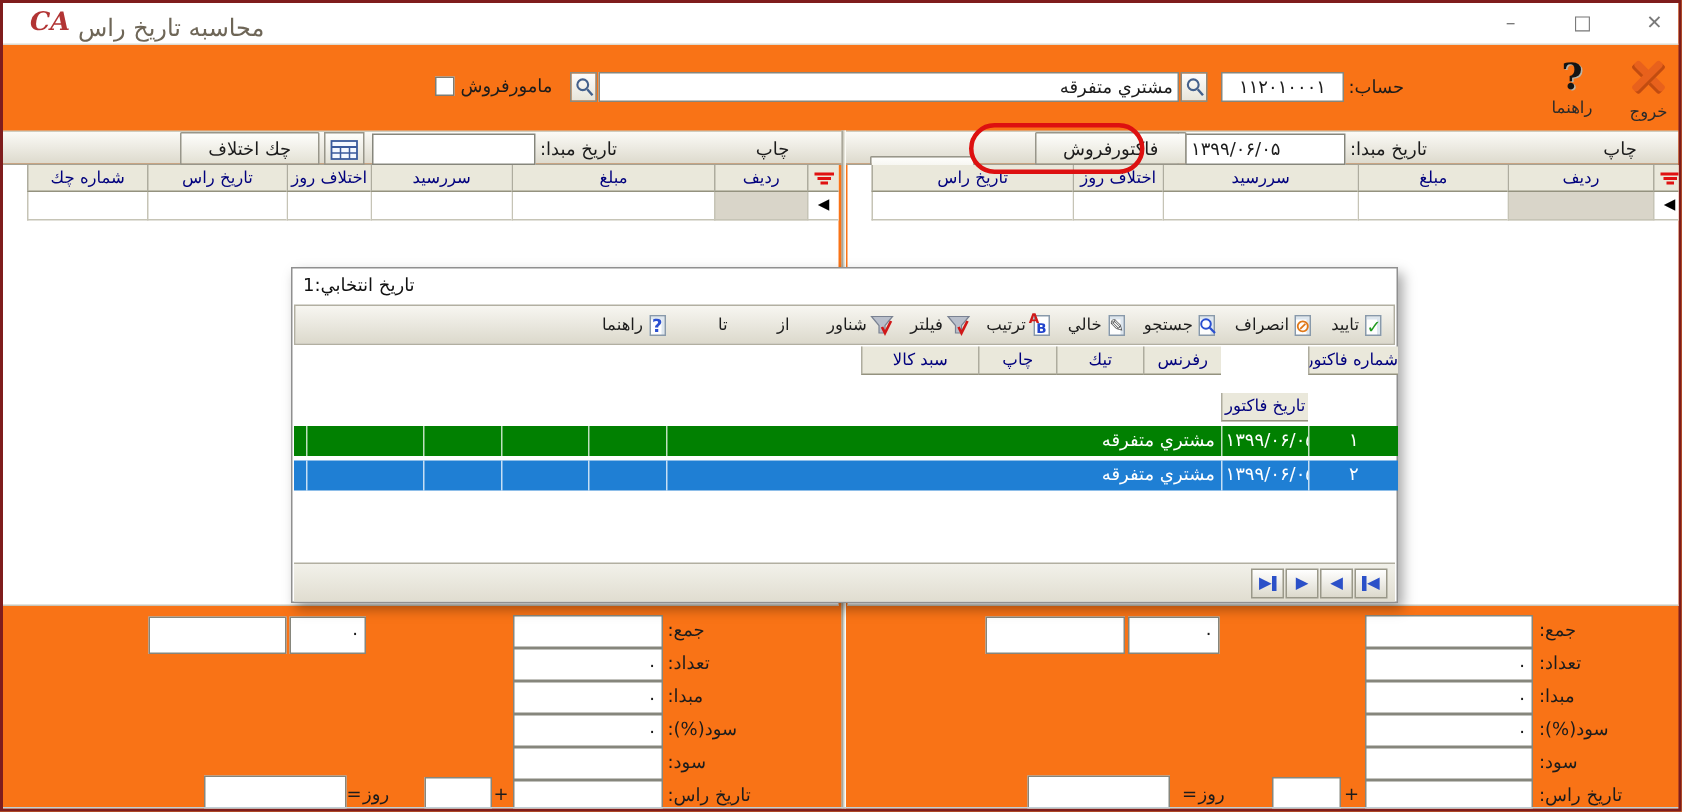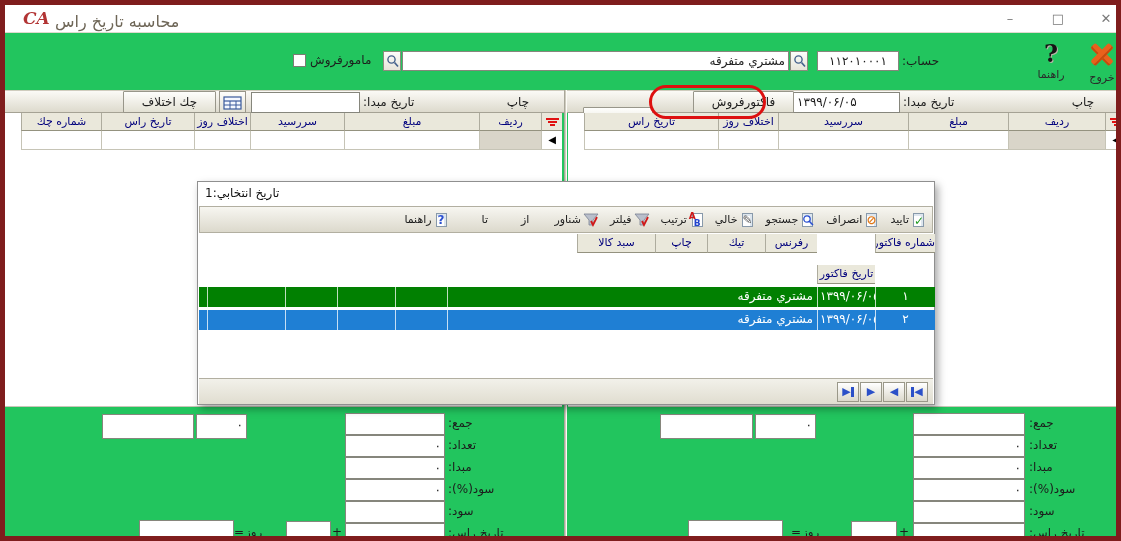--- a/index.html
+++ b/index.html
@@ -1,18 +1,18 @@
 <!DOCTYPE html>
 <html lang="fa"><head>
 <meta charset="utf-8">
 <style>
   * { box-sizing: border-box; margin: 0; padding: 0; }
   body { font-family: "DejaVu Sans", sans-serif; background:#888; }
-  .window { position:relative; width:1121px; height:541px; background:#22c55e;
-            border:5px solid #7f1d1d; overflow:hidden; font-size:12px; color:#1c1c1c; }
+  .window { position:relative; width:1121px; height:541px; background:#f97316;
+            border:2px solid #7f1d1d; overflow:hidden; font-size:12px; color:#1c1c1c; }
 
   
   .titlebar { position:absolute; top:0; left:0; width:100%; height:28px; background:#ffffff;
               border-bottom:1px solid #dedace; }
   .logo { position:absolute; left:18px; top:3px; font-family:"DejaVu Serif", serif; font-style:italic;
           font-weight:bold; font-size:17px; color:#b23434; }
   .wtitle { position:absolute; left:50px; top:7px; font-size:16px; color:#6e6657; }
   .winbtn { position:absolute; top:0; width:34px; height:27px; text-align:center; line-height:27px;
             color:#7a7a7a; font-size:13px; cursor:default; }
   .winbtn.min { left:988px; } .winbtn.max { left:1036px; } .winbtn.cls { left:1084px; }

